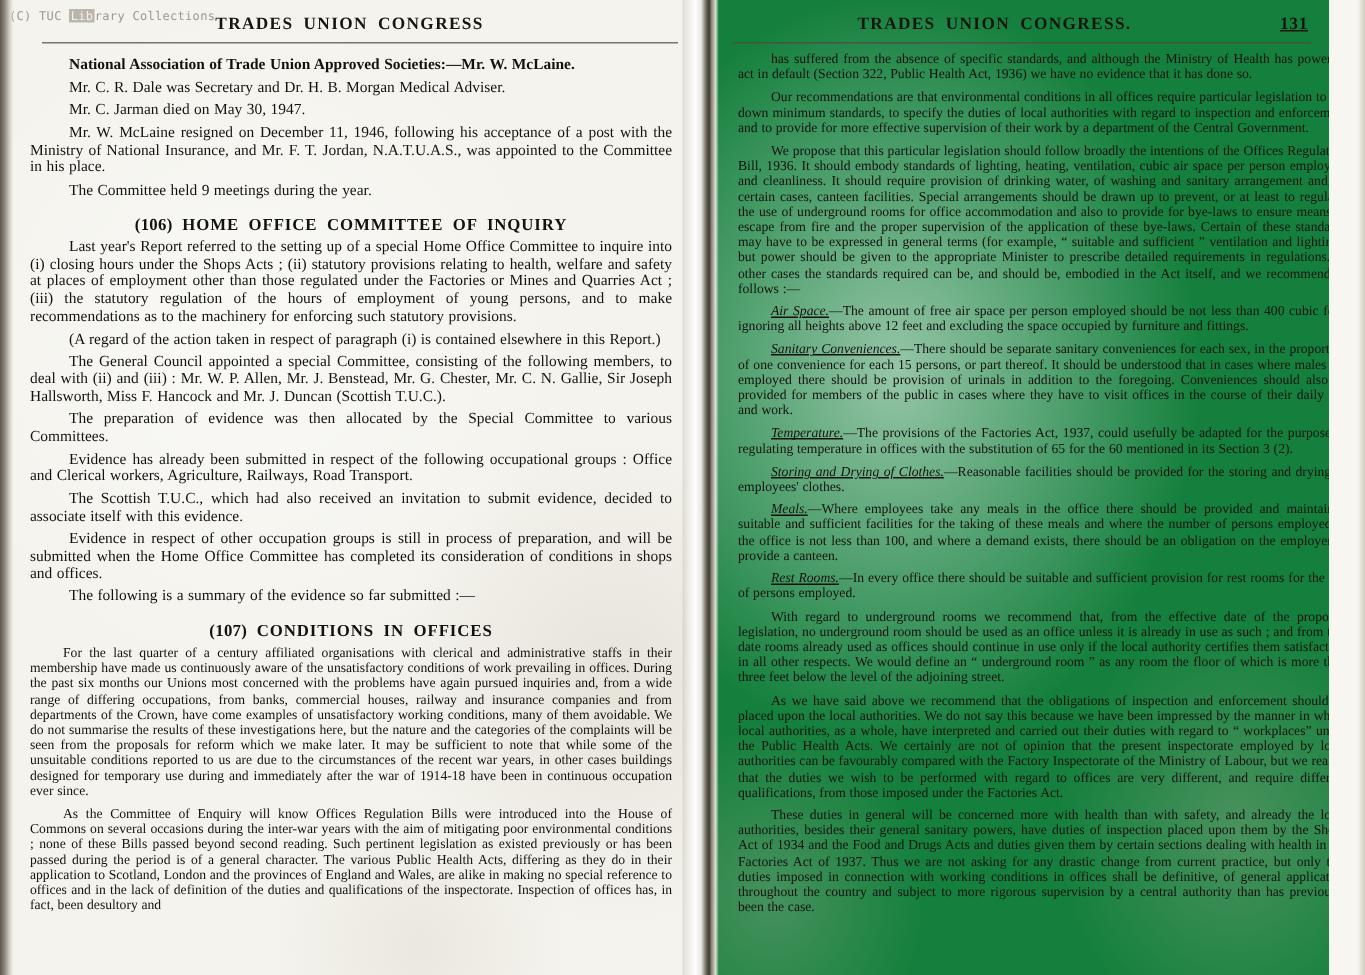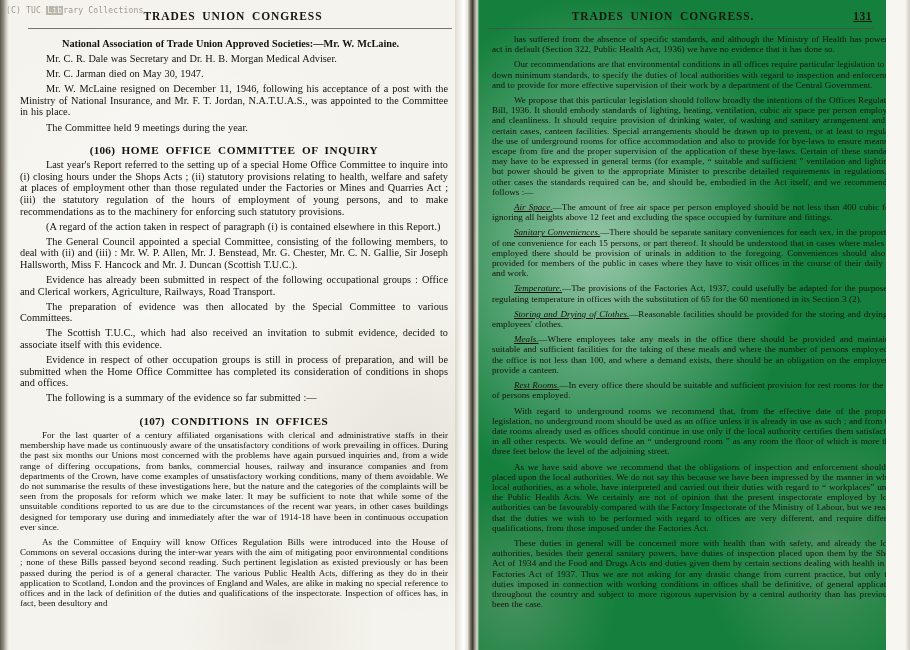--- a/index.html
+++ b/index.html
@@ -174,21 +174,21 @@
 
   
   .run-in {
     font-style: italic;
     text-decoration: underline;
     text-underline-offset: 1px;
     font-weight: normal;
   }
 
   
-  .lead-bold { font-weight: bold; margin-left: 16px; }
+  .lead-bold { font-weight: bold; }
 </style>
 </head>
 <body>
 
 <div id="scan">
 
   <div class="page page-left">
     <div class="paper-tone"></div>
 
     <div class="head-block" style="top:10px;">
@@ -211,22 +211,22 @@
       <p class="gap-sm">The Committee held 9 meetings during the year.</p>
 
       <div class="section-heading">
         <span class="num">(106)</span>
         <span>HOME OFFICE COMMITTEE OF INQUIRY</span>
       </div>
 
       <p>Last year's Report referred to the setting up of a special Home Office Committee to inquire into (i) closing hours under the Shops Acts ; (ii) statutory provisions relating to health, welfare and safety at places of employment other than those regulated under the Factories or Mines and Quarries Act ; (iii) the statutory regulation of the hours of employment of young persons, and to make recommendations as to the machinery for enforcing such statutory provisions.</p>
       <p class="gap-sm">(A regard of the action taken in respect of paragraph (i) is contained elsewhere in this Report.)</p>
       <p class="gap-sm">The General Council appointed a special Committee, consisting of the following members, to deal with (ii) and (iii) : Mr. W. P. Allen, Mr. J. Benstead, Mr. G. Chester, Mr. C. N. Gallie, Sir Joseph Hallsworth, Miss F. Hancock and Mr. J. Duncan (Scottish T.U.C.).</p>
+      <p class="gap-sm">The preparation of evidence was then allocated by the Special Committee to various Committees.</p>
       <p class="gap-sm">Evidence has already been submitted in respect of the following occupational groups : Office and Clerical workers, Agriculture, Railways, Road Transport.</p>
-      <p class="gap-sm">The preparation of evidence was then allocated by the Special Committee to various Committees.</p>
       <p class="gap-sm">The Scottish T.U.C., which had also received an invitation to submit evidence, decided to associate itself with this evidence.</p>
       <p class="gap-sm">Evidence in respect of other occupation groups is still in process of preparation, and will be submitted when the Home Office Committee has completed its consideration of conditions in shops and offices.</p>
       <p class="gap-sm">The following is a summary of the evidence so far submitted :—</p>
 
       <div class="section-heading">
         <span class="num">(107)</span>
         <span>CONDITIONS IN OFFICES</span>
       </div>
 
       <div class="small">

